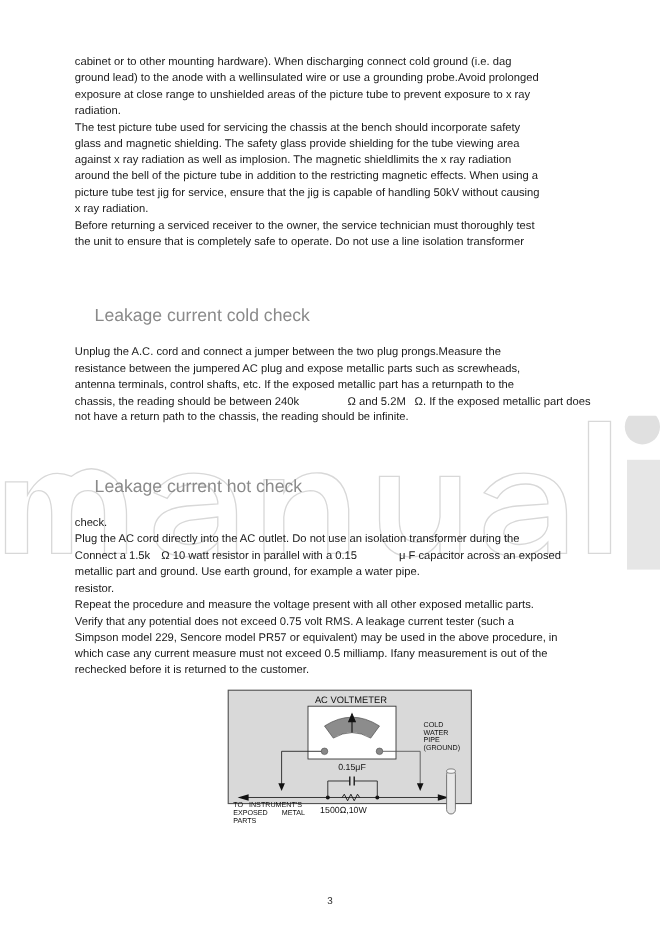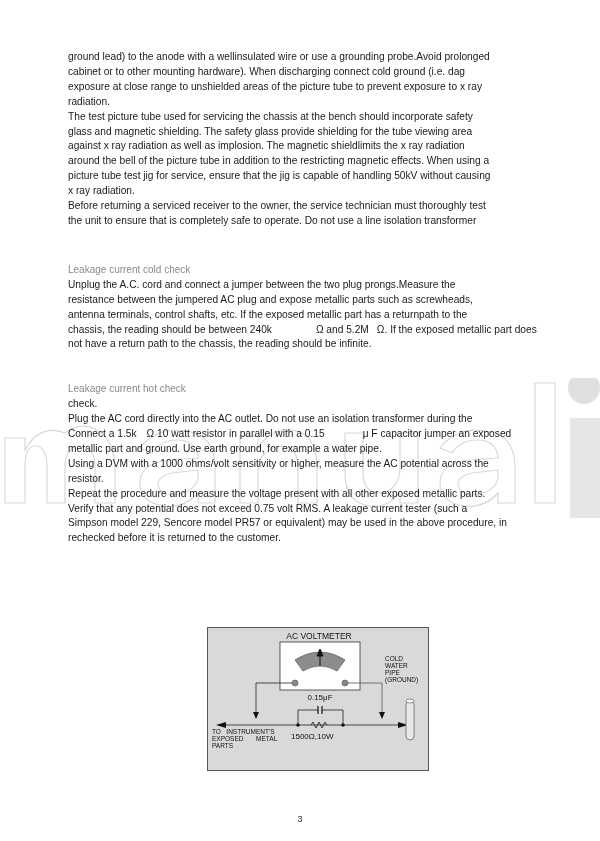--- a/index.html
+++ b/index.html
@@ -7,27 +7,27 @@
     width: 600px; height: 841px; background: #ffffff; position: relative; overflow: hidden;
     font-family: "Liberation Sans", sans-serif; color: #1a1a1a;
   }
   .watermark {
     position: absolute; left: 0; top: 378px; width: 600px; height: 140px;
     pointer-events: none; z-index: 0;
   }
   .page { position: absolute; left: 68px; top: 50px; width: 470px; z-index: 1; }
   .para { font-size: 10.2px; line-height: 14.9px; margin: 0; white-space: nowrap; }
   .para .line { display: block; }
-  .heading { font-size: 10px; line-height: 14.9px; color: #8a8a8a; margin: 0; }
+  .heading { font-size: 16px; line-height: 14.9px; color: #8a8a8a; margin: 18px; }
   .figure-title {
     position: absolute; left: 207px; top: 628px; width: 222px; text-align: center;
     font-size: 10.2px; color: #1a1a1a; z-index: 1;
   }
   .figure {
-    position: absolute; left: 207px; top: 627px; width: 222px; height: 144px;
+    position: absolute; left: 207px; top: 627px; width: 222px; height: 104px;
     background: #d9d9d9; border: 1.5px solid #555; box-sizing: border-box; z-index: 1;
   }
   .page-number {
     position: absolute; left: 0; width: 600px; top: 814px; text-align: center;
     font-size: 9px; color: #333; z-index: 1;
   }
   svg text { font-family: "Liberation Sans", sans-serif; }
 </style>
 </head>
 <body>
@@ -47,22 +47,22 @@
 
     <path d="M535 5 H555 V125 H535 Z"></path>
   </g>
 
   <circle cx="584" cy="10" r="16" fill="#e0e0e0"></circle>
   <rect x="570" y="40" width="30" height="100" fill="#e6e6e6"></rect>
 </svg>
 
 <div class="page">
   <div class="para">
+    <span class="line">cabinet or to other mounting hardware). When discharging connect cold ground (i.e. dag</span>
     <span class="line">ground lead) to the anode with a wellinsulated wire or use a grounding probe.Avoid prolonged</span>
-    <span class="line">cabinet or to other mounting hardware). When discharging connect cold ground (i.e. dag</span>
     <span class="line">exposure at close range to unshielded areas of the picture tube to prevent exposure to x ray</span>
     <span class="line">radiation.</span>
     <span class="line">The test picture tube used for servicing the chassis at the bench should incorporate safety</span>
     <span class="line">glass and magnetic shielding. The safety glass provide shielding for the tube viewing area</span>
     <span class="line">against x ray radiation as well as implosion. The magnetic shieldlimits the x ray radiation</span>
     <span class="line">around the bell of the picture tube in addition to the restricting magnetic effects. When using a</span>
     <span class="line">picture tube test jig for service, ensure that the jig is capable of handling 50kV without causing</span>
     <span class="line">x ray radiation.</span>
     <span class="line">Before returning a serviced receiver to the owner, the service technician must thoroughly test</span>
     <span class="line">the unit to ensure that is completely safe to operate. Do not use a line isolation transformer</span>
@@ -84,28 +84,28 @@
 
   <div style="height:30px"></div>
 
   <p class="heading">Leakage current hot check</p>
   <div class="para">
     <span class="line">check.</span>
     <span class="line">Plug the AC cord directly into the AC outlet. Do not use an isolation transformer during the</span>
     <span class="line">
       <span>Connect a 1.5k</span><span style="display:inline-block;width:10px"></span><span>Ω</span>
       <span>10 watt resistor in parallel with a 0.15</span><span style="display:inline-block;width:38px"></span><span>μ</span>
-      <span>F capacitor jumper an exposed</span>
+      <span>F capacitor across an exposed</span>
     </span>
     <span class="line">metallic part and ground. Use earth ground, for example a water pipe.</span>
-    <span class="line">Using a DVM with a 1000 ohms/volt sensitivity or higher, measure the AC potential across the</span>
     <span class="line">resistor.</span>
     <span class="line">Repeat the procedure and measure the voltage present with all other exposed metallic parts.</span>
     <span class="line">Verify that any potential does not exceed 0.75 volt RMS. A leakage current tester (such a</span>
     <span class="line">Simpson model 229, Sencore model PR57 or equivalent) may be used in the above procedure, in</span>
+    <span class="line">which case any current measure must not exceed 0.5 milliamp. Ifany measurement is out of the</span>
     <span class="line">rechecked before it is returned to the customer.</span>
   </div>
 </div>
 
 <div class="figure-title">Hot check circuit</div>
 
 <div class="figure">
   <svg width="222" height="128" viewBox="0 0 222 128">
 
     <text x="111" y="11" font-size="8.5" text-anchor="middle" fill="#111">AC VOLTMETER</text>

